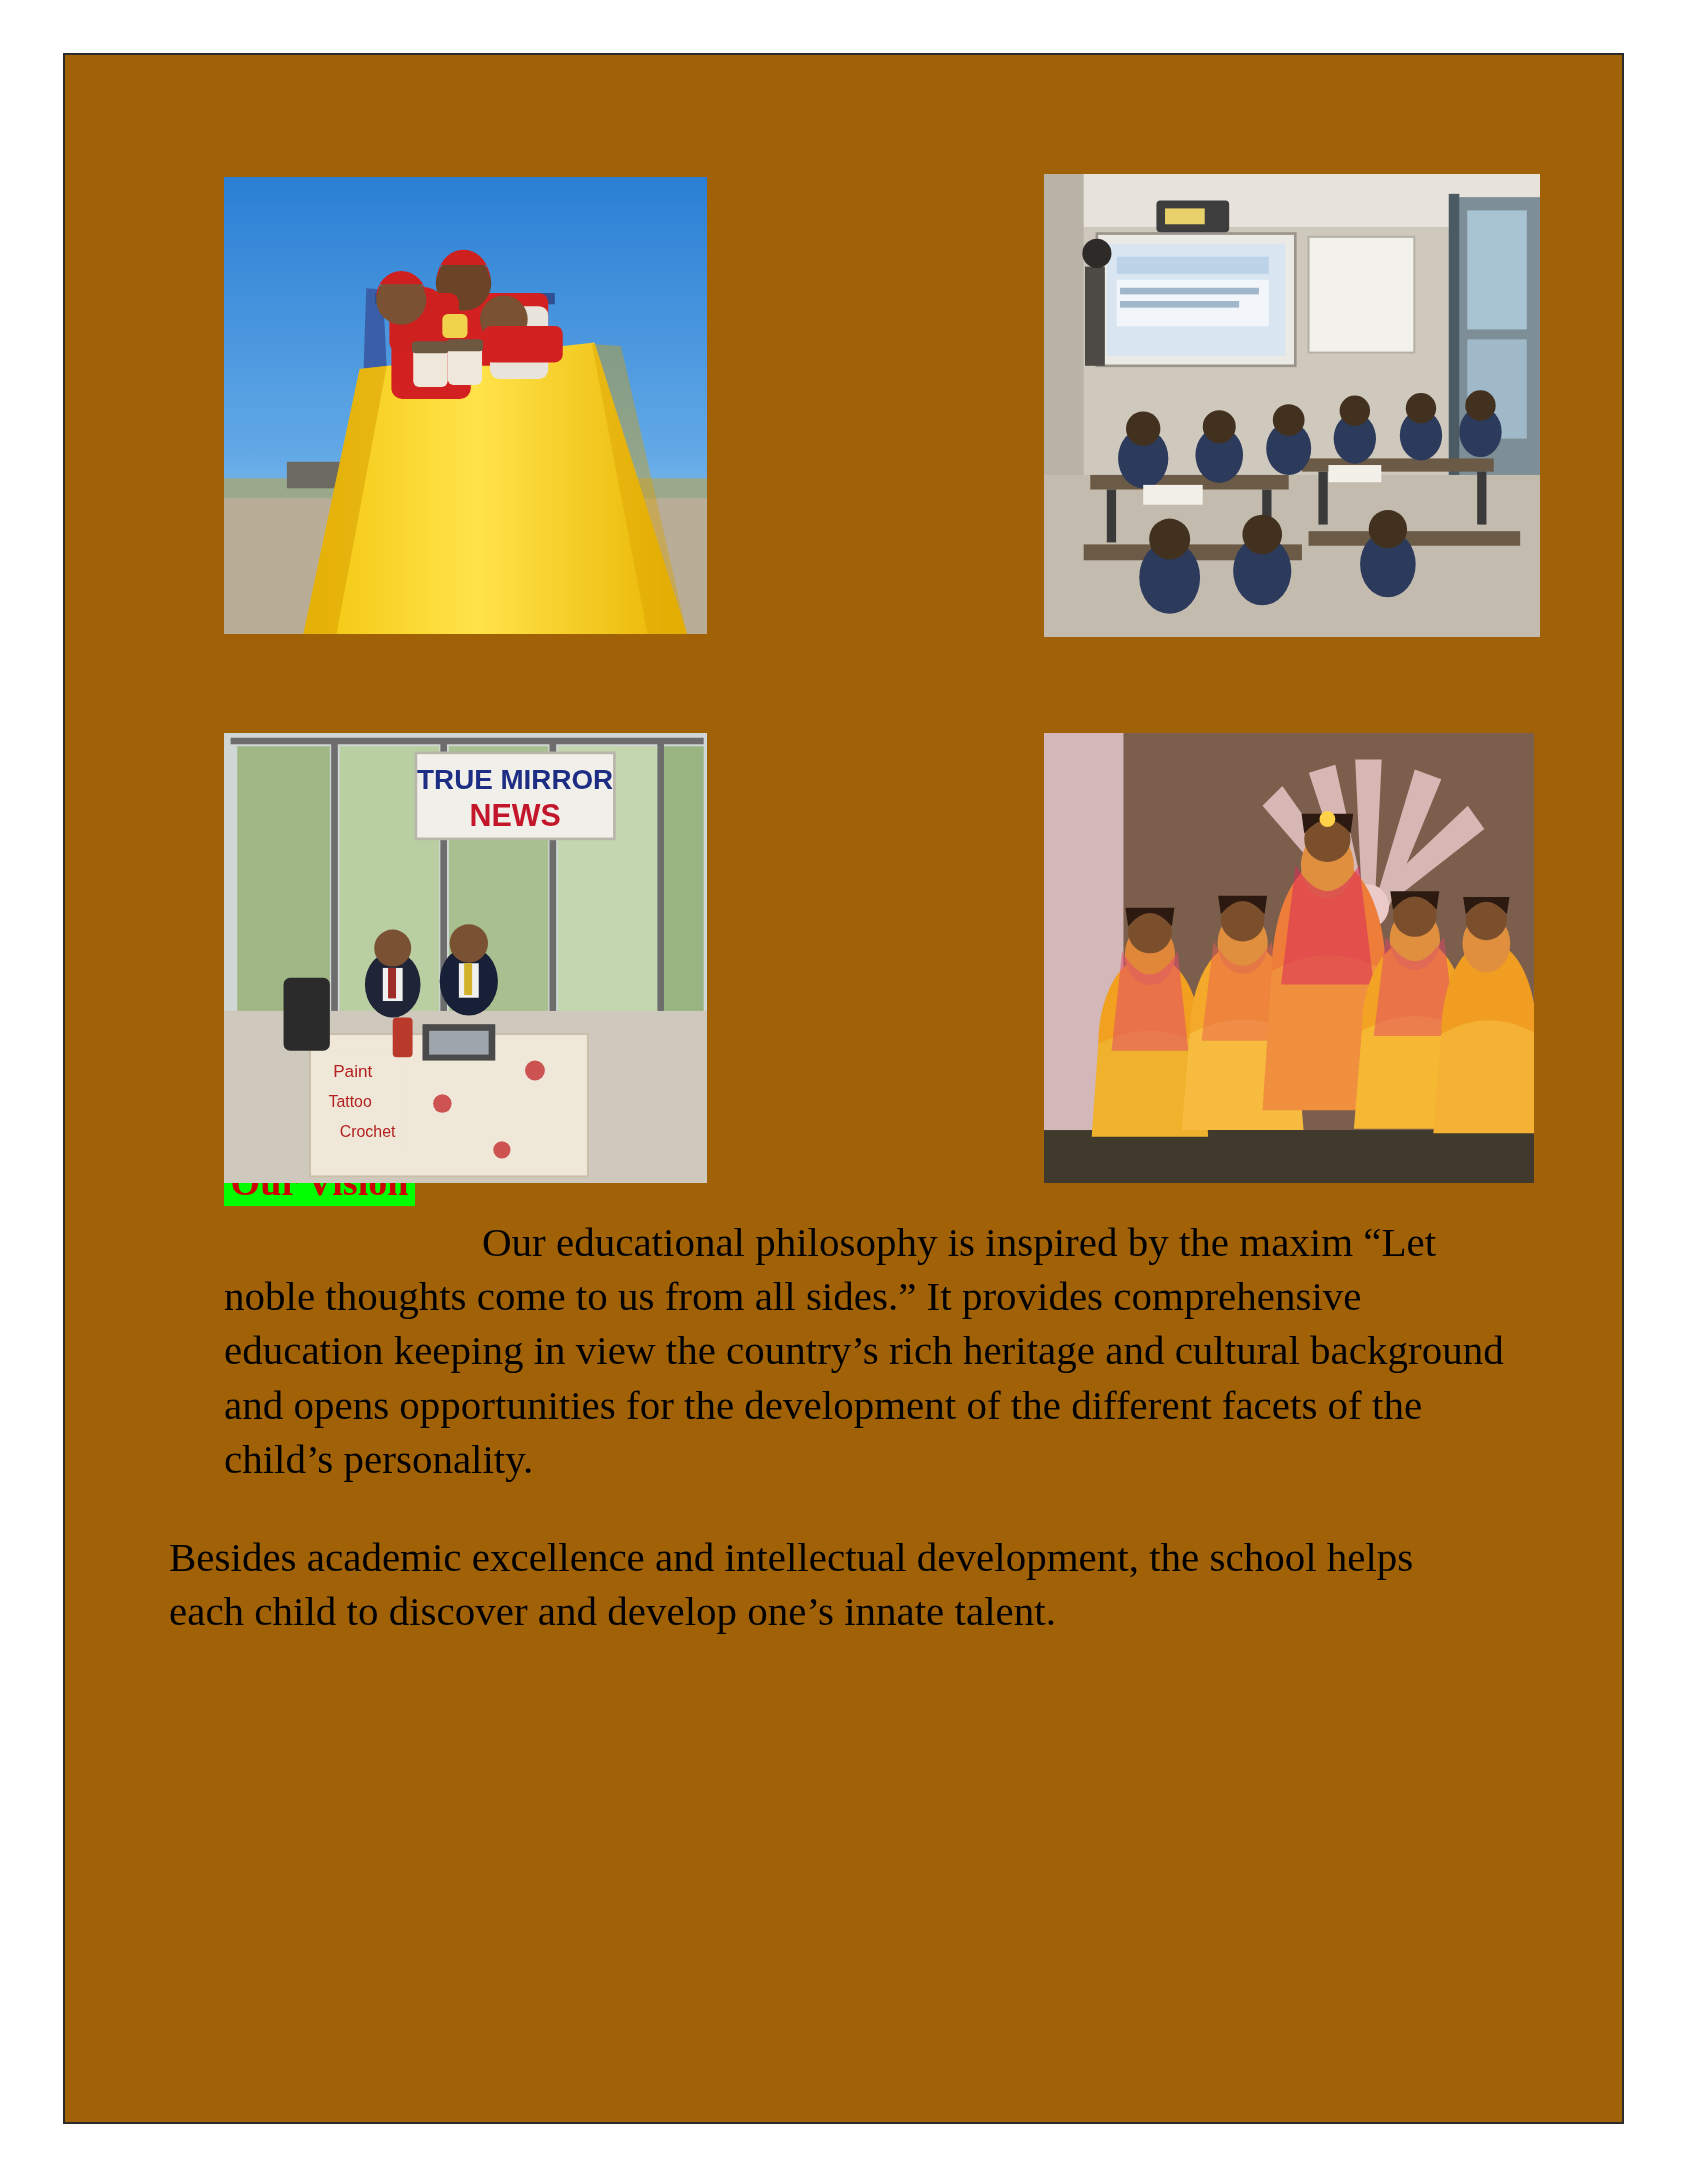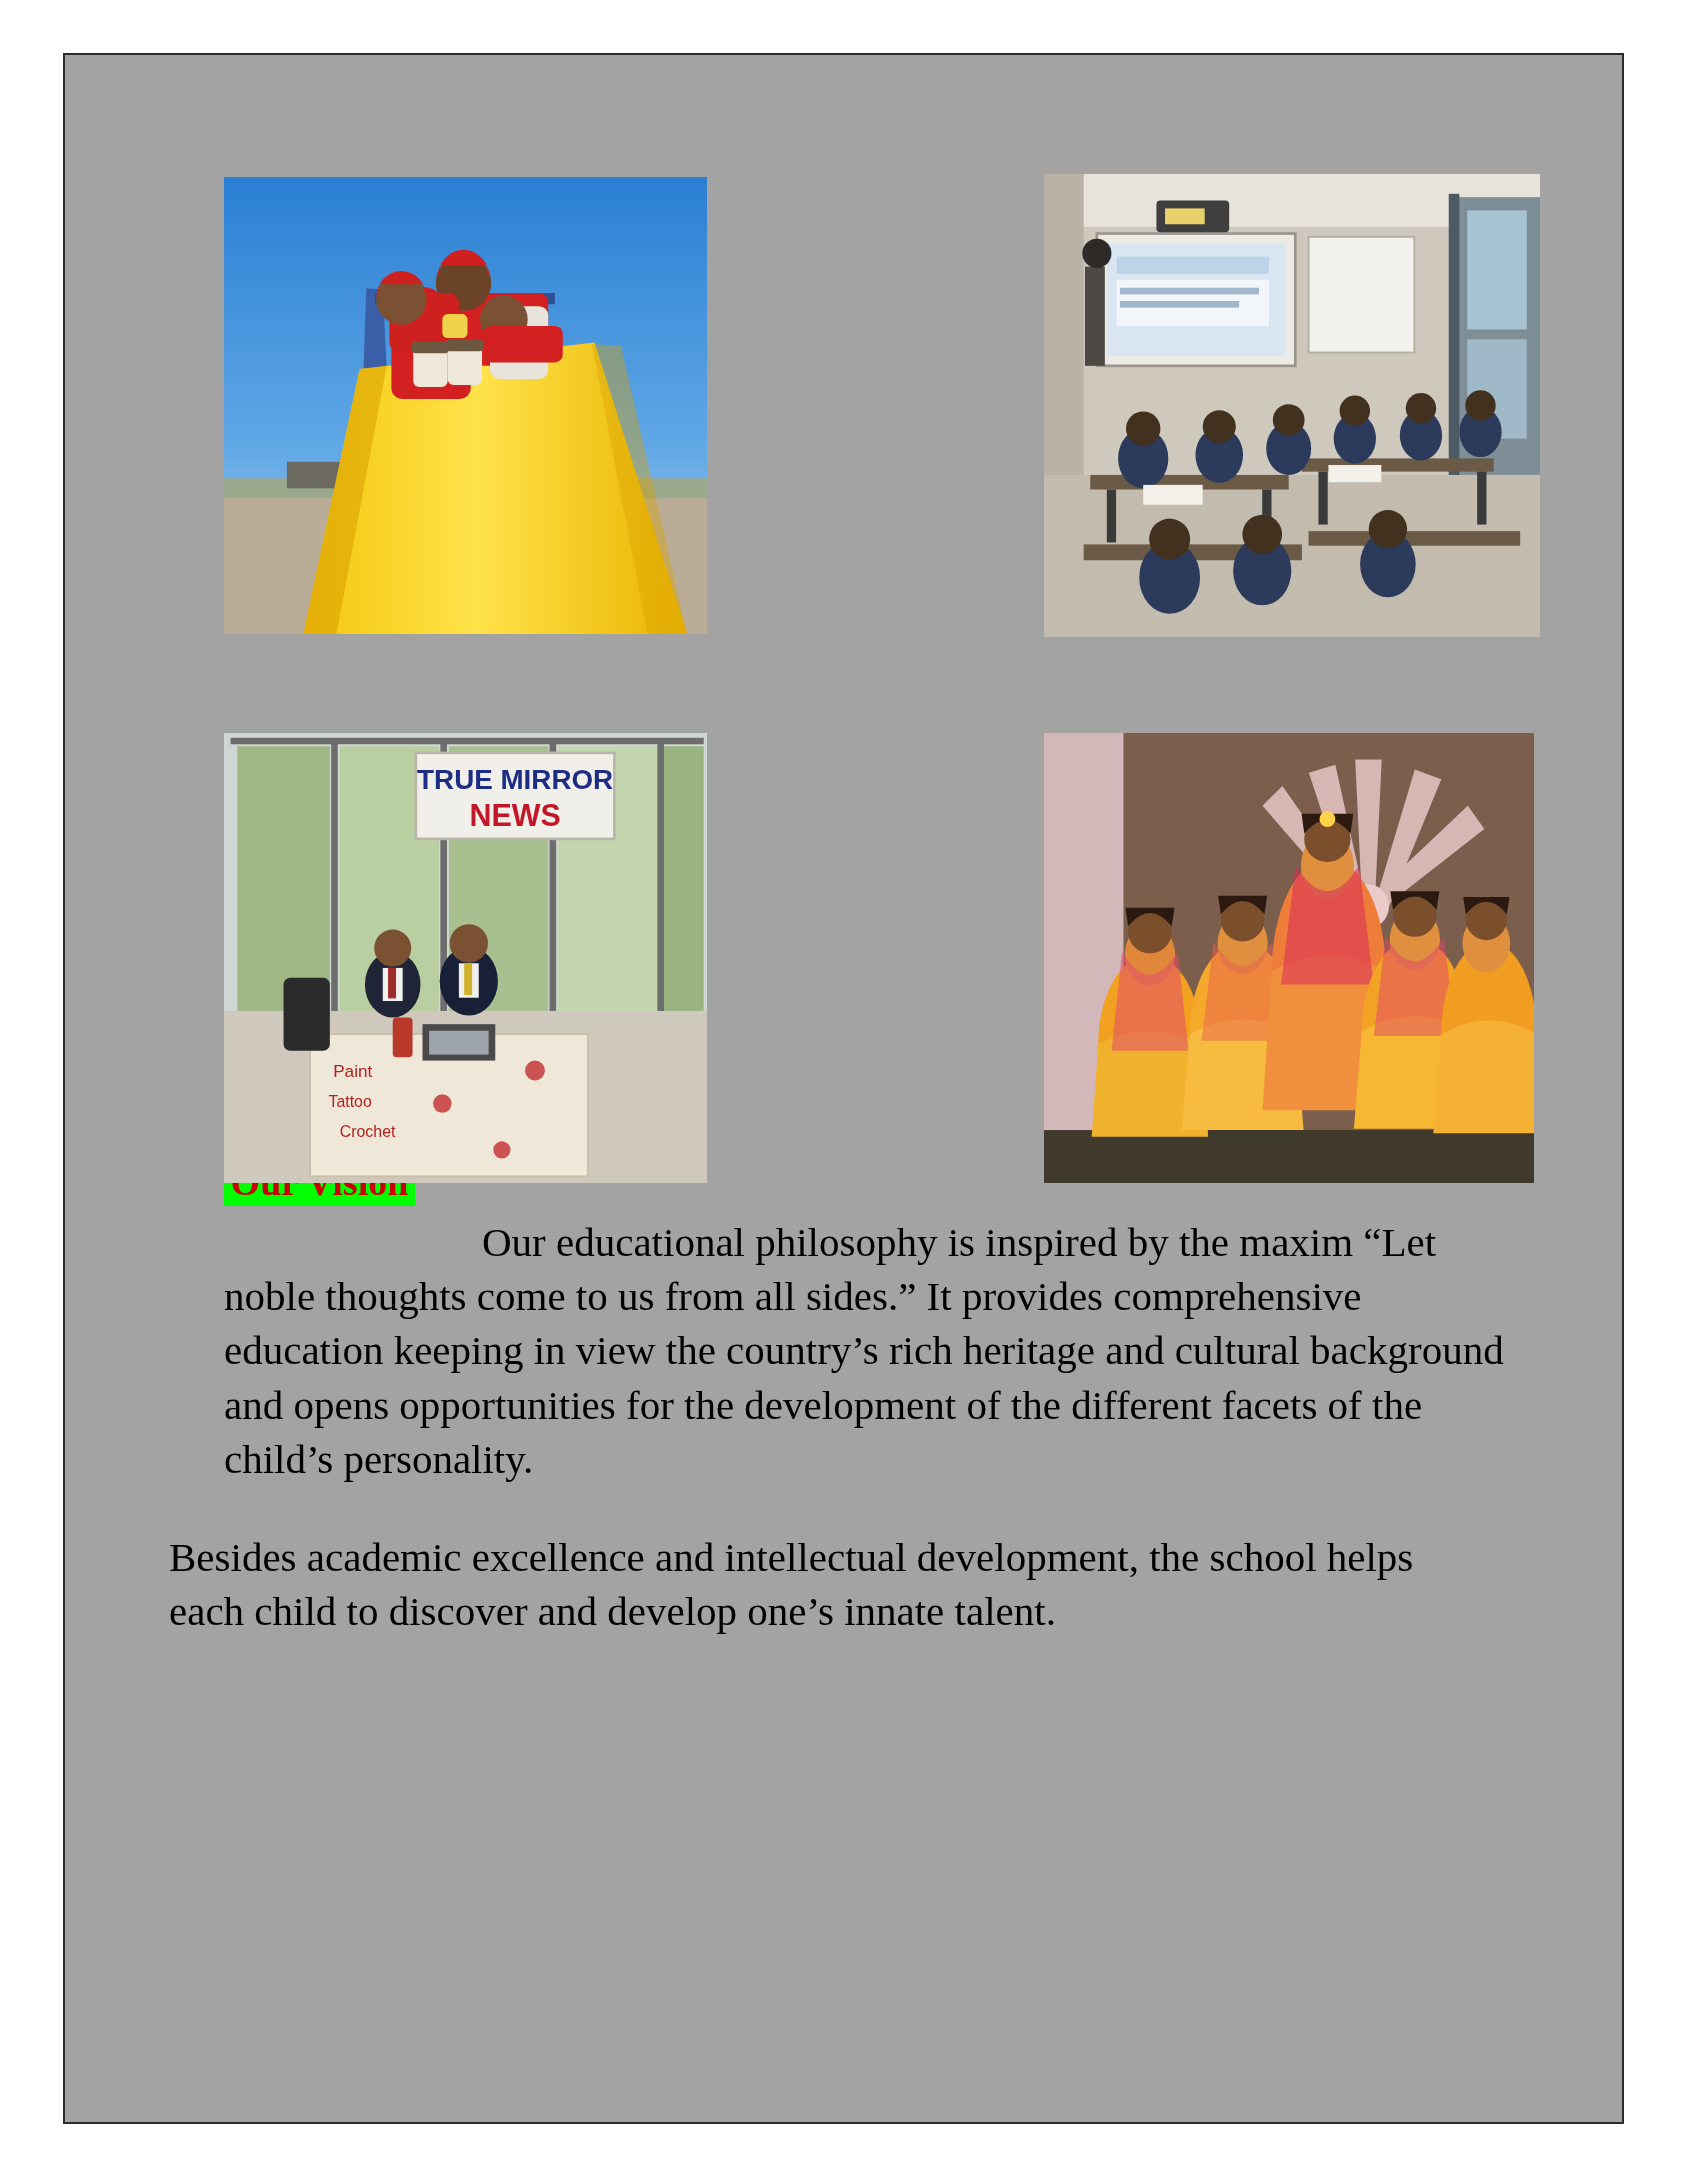--- a/index.html
+++ b/index.html
@@ -15,21 +15,21 @@
     overflow: hidden;
   }
 
   .page {
     position: absolute;
     left: 63px;
     top: 53px;
     width: 1561px;
     height: 2071px;
     border: 2px solid #2b2b2b;
-    background: #a3a3a3;
+    background: #a16207;
     box-sizing: border-box;
   }
 
   .content {
     position: absolute;
     left: 86px;
     top: 66px;
     width: 1383px;
   }
 

